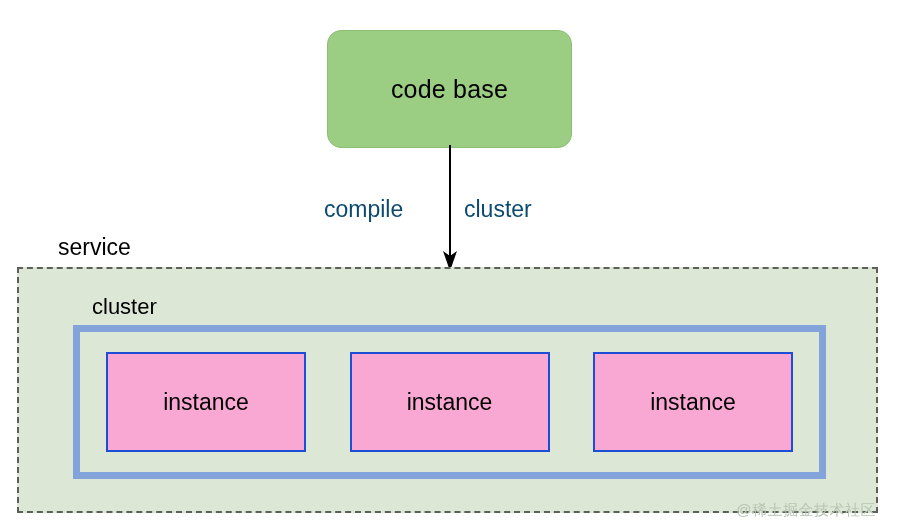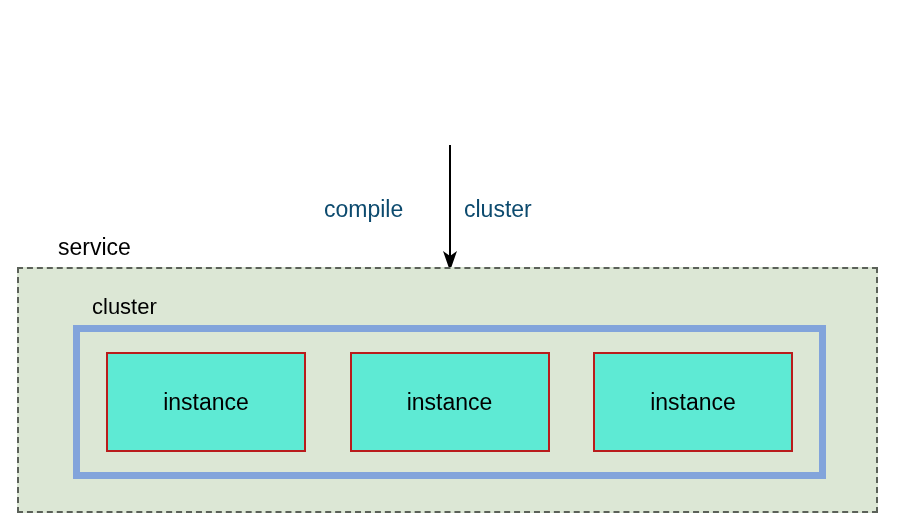--- a/index.html
+++ b/index.html
@@ -105,22 +105,22 @@
     height: 100%;
     display: flex;
     align-items: center;
     justify-content: space-between;
     padding: 0 26px;
     box-sizing: border-box;
   }
   .instance-box {
     width: 200px;
     height: 100px;
-    background: #5eead4;
-    border: 2px solid #b91c1c;
+    background: #f9a8d4;
+    border: 2px solid #1d4ed8;
     box-sizing: border-box;
     display: flex;
     align-items: center;
     justify-content: center;
   }
   .instance-label {
     font-size: 23px;
     color: #000000;
   }
 
@@ -133,20 +133,23 @@
     color: #B9C6B4;
     letter-spacing: 0.5px;
     white-space: nowrap;
   }
 </style>
 </head>
 <body>
 
 <div id="canvas">
 
+  <div class="codebase-box">
+    <span class="codebase-label">code base</span>
+  </div>
 
   <svg class="arrow-svg" viewBox="0 0 60 130">
     <line x1="30" y1="0" x2="30" y2="112" stroke="#000000" stroke-width="2"></line>
     <polygon points="30,126 23,106 30,111 37,106" fill="#000000"></polygon>
   </svg>
 
   <span class="edge-label label-compile">compile</span>
   <span class="edge-label label-deploy">cluster</span>
 
   <span class="service-label">service</span>
@@ -162,14 +165,15 @@
       </div>
       <div class="instance-box">
         <span class="instance-label">instance</span>
       </div>
       <div class="instance-box">
         <span class="instance-label">instance</span>
       </div>
     </div>
   </div>
 
+  <span class="watermark">@稀土掘金技术社区</span>
 
 </div>
 
 </body></html>

